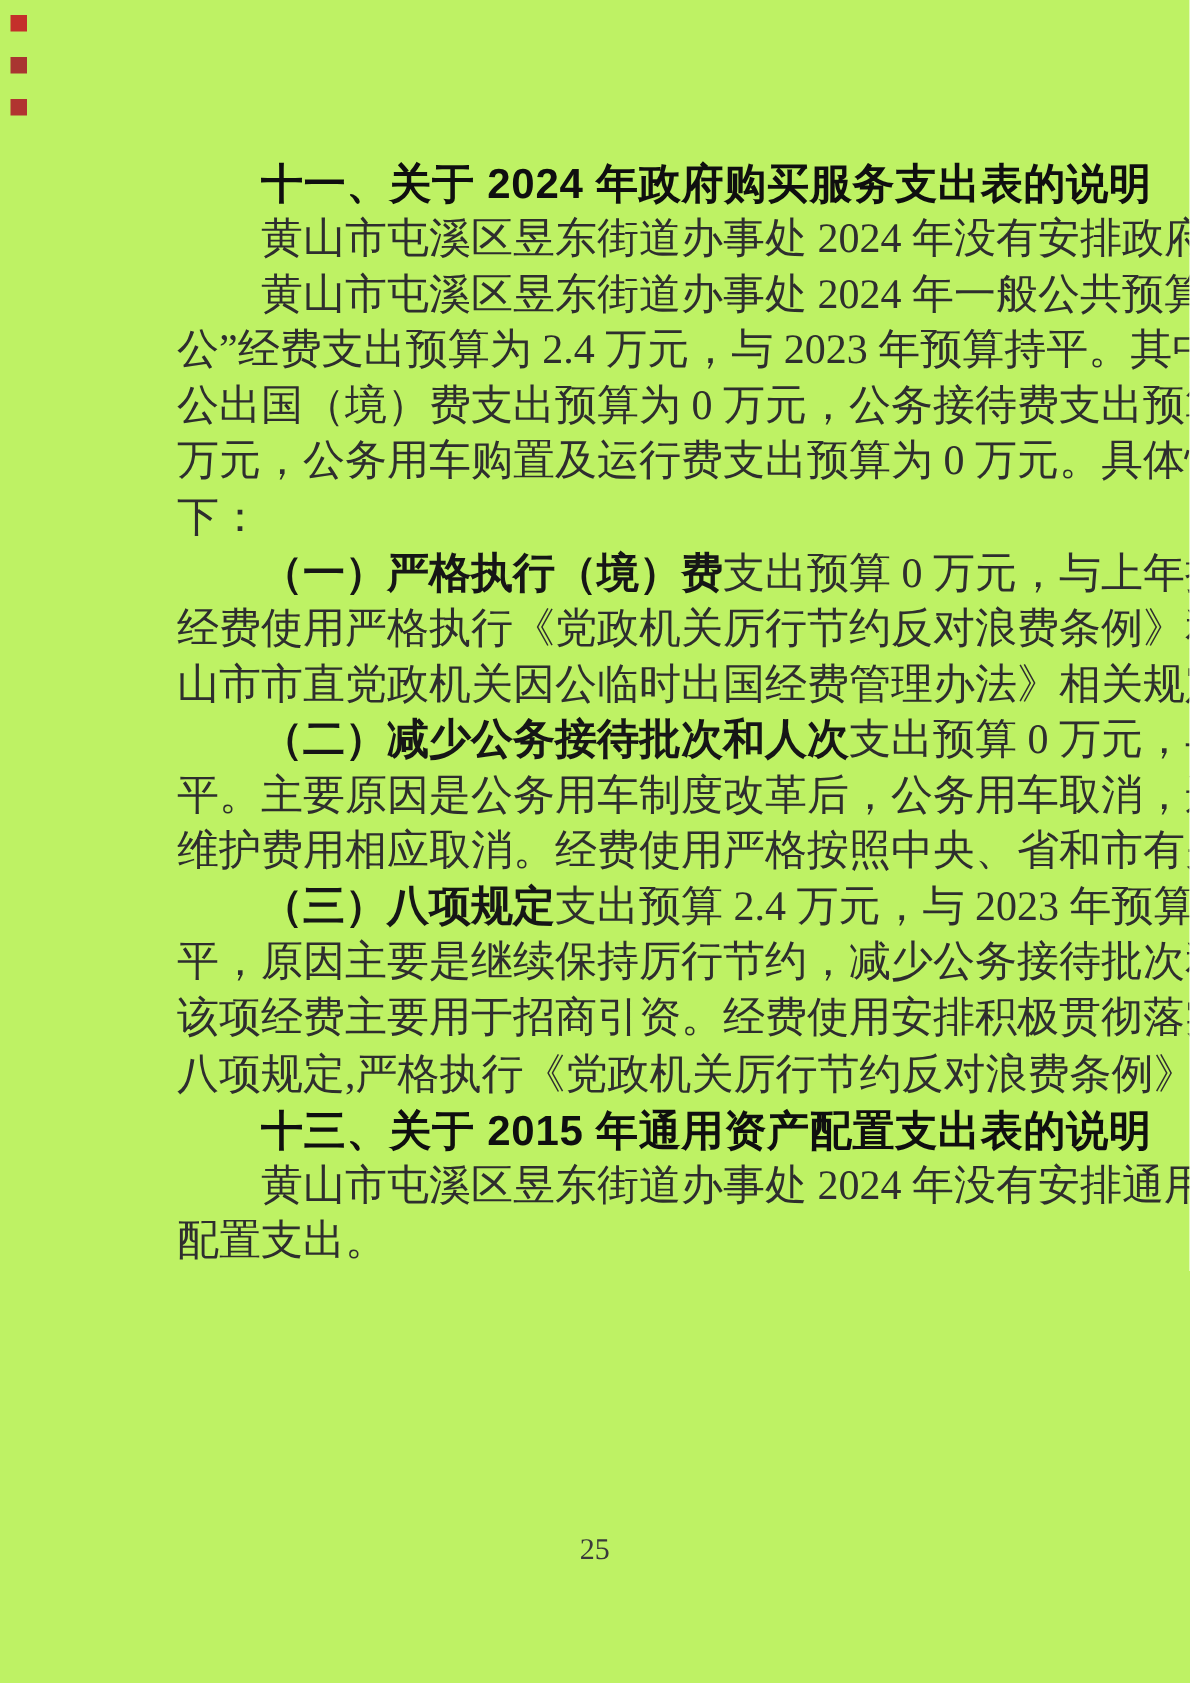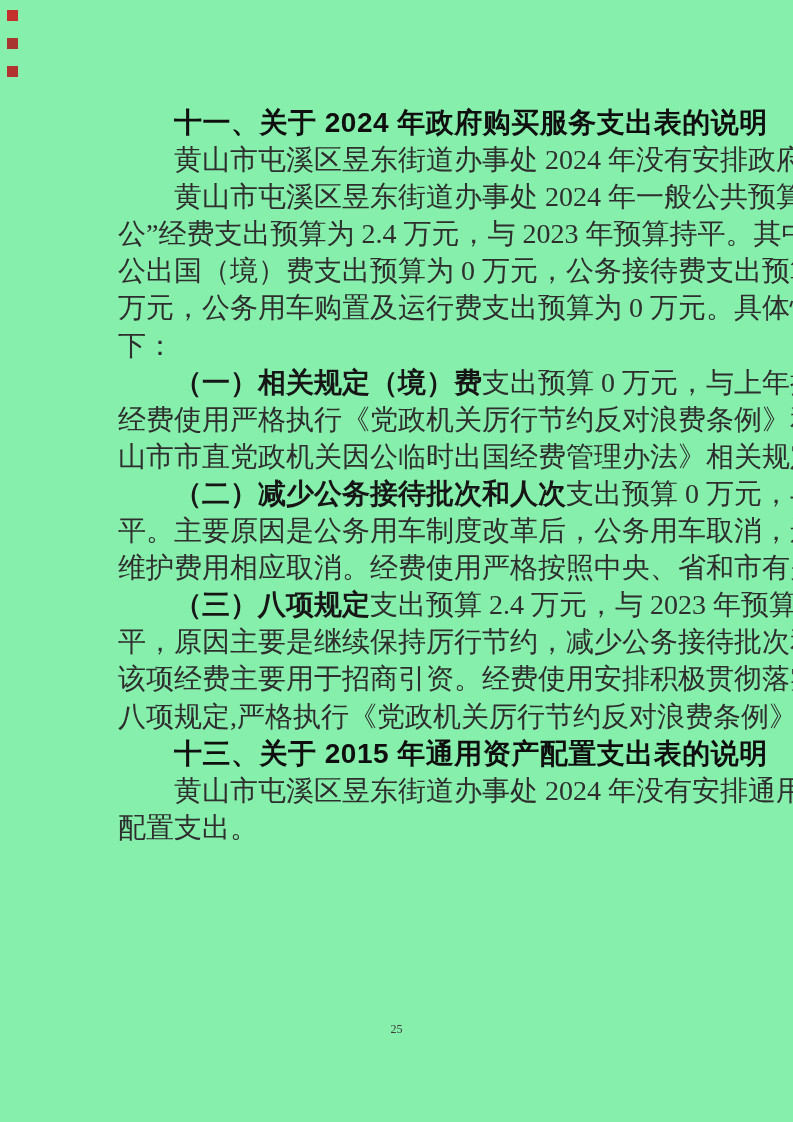--- a/index.html
+++ b/index.html
@@ -5,21 +5,21 @@
   * { margin: 0; padding: 0; box-sizing: border-box; }
   html, body {
     width: 793px;
     background: #ffffff;
     font-family: "Liberation Serif", "DejaVu Serif", serif;
   }
   .page {
     position: relative;
     width: 793px;
     height: 1122px;
-    background: #86efac;
+    background: #bef264;
     overflow: hidden;
   }
   .corner-marks {
     position: absolute;
     top: 10px;
     left: 7px;
     width: 12px;
   }
   .corner-mark {
     width: 11px;
@@ -53,21 +53,21 @@
   .line .bold-lead {
     font-weight: bold;
     color: #161616;
   }
   .page-number {
     position: absolute;
     top: 1022px;
     left: 0;
     width: 100%;
     text-align: center;
-    font-size: 12px;
+    font-size: 20px;
     color: #3a3a3a;
     font-family: "Liberation Serif", "DejaVu Serif", serif;
   }
 </style>
 </head>
 <body>
 
 <div class="page">
 
   <div class="corner-marks">
@@ -77,21 +77,21 @@
     </div>
 
   <div class="text-block">
       <div class="line h">十一、关于 2024 年政府购买服务支出表的说明</div>
       <div class="line p-indent">黄山市屯溪区昱东街道办事处 2024 年没有安排政府购买</div>
       <div class="line p-indent">黄山市屯溪区昱东街道办事处 2024 年一般公共预算“三</div>
       <div class="line p">公”经费支出预算为 2.4 万元，与 2023 年预算持平。其中：因</div>
       <div class="line p">公出国（境）费支出预算为 0 万元，公务接待费支出预算为 2.4</div>
       <div class="line p">万元，公务用车购置及运行费支出预算为 0 万元。具体情况如</div>
       <div class="line p">下：</div>
-      <div class="line p-indent"><span class="bold-lead">（一）相关规定（境）费</span><span>支出预算 0 万元，与上年持平。</span></div>
+      <div class="line p-indent"><span class="bold-lead">（一）严格执行（境）费</span><span>支出预算 0 万元，与上年持平。</span></div>
       <div class="line p">经费使用严格执行《党政机关厉行节约反对浪费条例》和《黄</div>
       <div class="line p">山市市直党政机关因公临时出国经费管理办法》相关规定。</div>
       <div class="line p-indent"><span class="bold-lead">（二）减少公务接待批次和人次</span><span>支出预算 0 万元，与上年持</span></div>
       <div class="line p">平。主要原因是公务用车制度改革后，公务用车取消，运行和</div>
       <div class="line p">维护费用相应取消。经费使用严格按照中央、省和市有关公务</div>
       <div class="line p-indent"><span class="bold-lead">（三）八项规定</span><span>支出预算 2.4 万元，与 2023 年预算持</span></div>
       <div class="line p">平，原因主要是继续保持厉行节约，减少公务接待批次和人次。</div>
       <div class="line p">该项经费主要用于招商引资。经费使用安排积极贯彻落实中央</div>
       <div class="line p">八项规定,严格执行《党政机关厉行节约反对浪费条例》和《黄</div>
       <div class="line h">十三、关于 2015 年通用资产配置支出表的说明</div>

